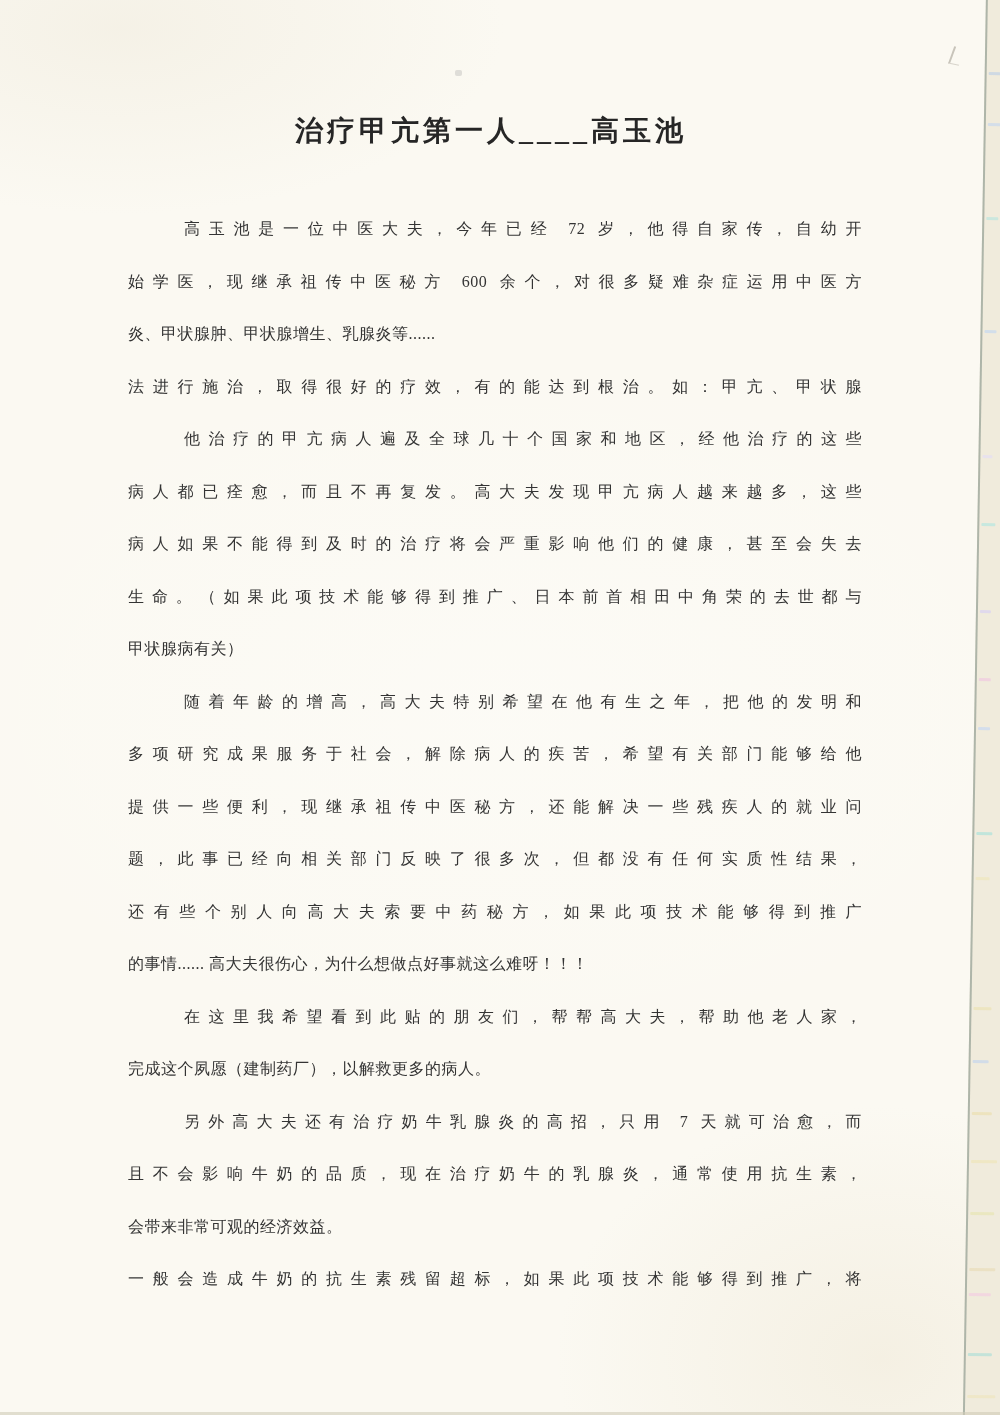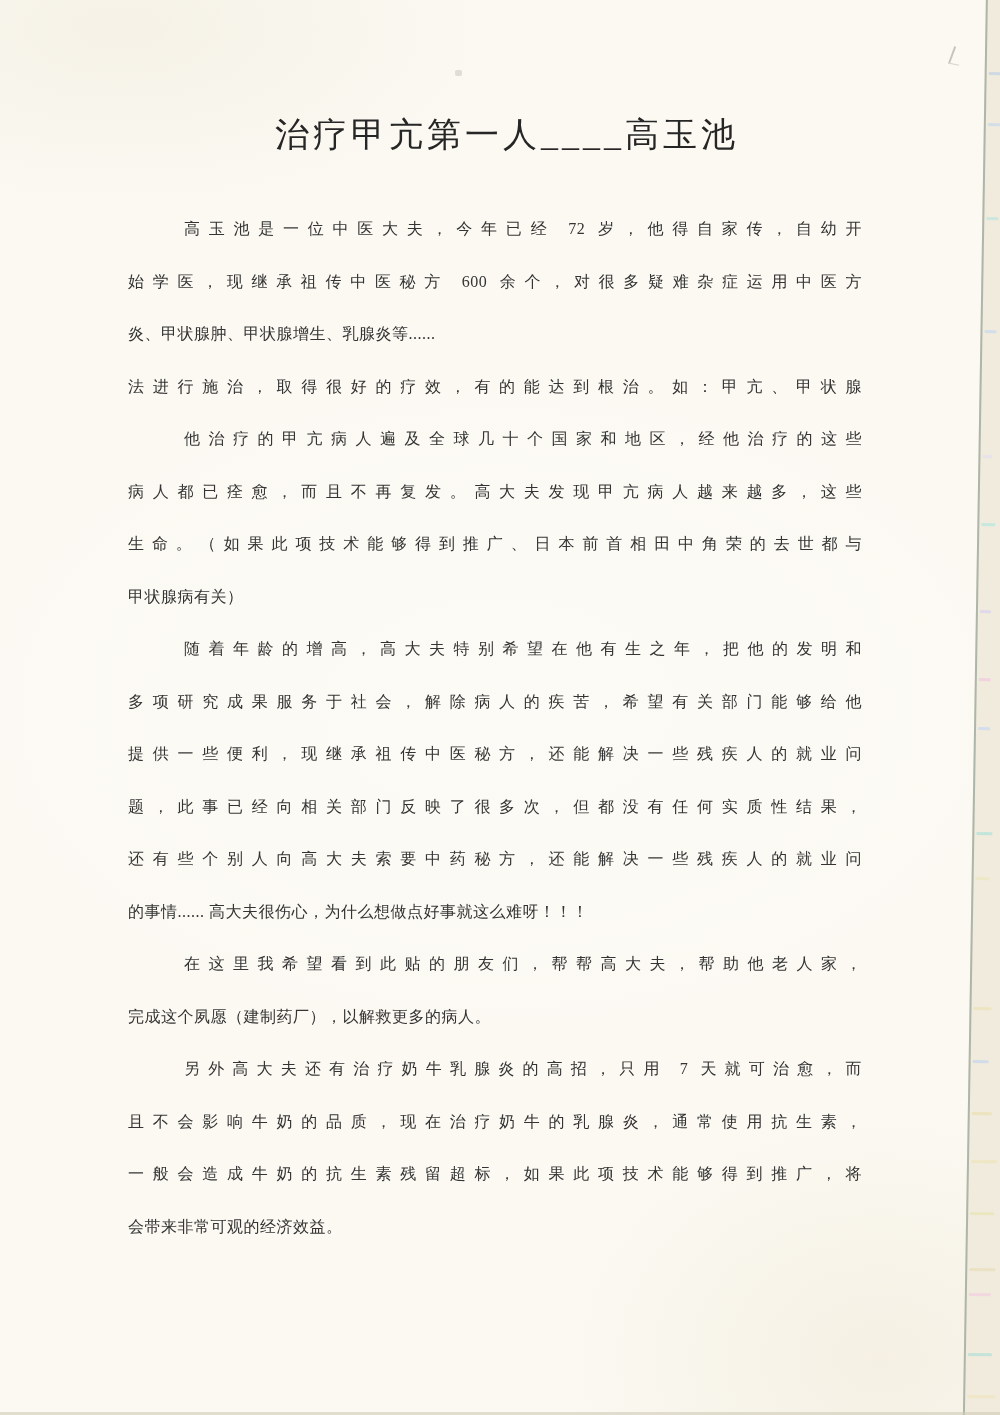--- a/index.html
+++ b/index.html
@@ -17,23 +17,23 @@
   }
   
   .edge-strip{
     position:absolute;left:986px;top:-8px;width:110px;height:1440px;
     transform-origin:top left;transform:rotate(0.93deg);
     background:#f0ebdc;
     border-left:2px solid #aeb5a9;
   }
   .tick{position:absolute;left:2px;height:3px;border-radius:1px;opacity:.85;}
   .title{
-    position:absolute;top:112px;left:17px;width:980px;
+    position:absolute;top:112px;left:1px;width:980px;
     text-align:center;
-    font-size:34px;font-weight:normal;color:#262626;
+    font-size:28px;font-weight:bold;color:#262626;
     letter-spacing:4px;
     white-space:nowrap;
   }
   .doc-body{
     position:absolute;left:128px;top:203px;width:734px;
     color:#343434;
   }
   .line{
     height:52.5px;line-height:52.5px;
     font-size:16px;
@@ -91,31 +91,32 @@
 
   <div class="title">治疗甲亢第一人____高玉池</div>
 
   <div class="doc-body">
       <div class="line indent fill">高玉池是一位中医大夫，今年已经 72 岁，他得自家传，自幼开</div>
       <div class="line fill">始学医，现继承祖传中医秘方 600 余个，对很多疑难杂症运用中医方</div>
       <div class="line">炎、甲状腺肿、甲状腺增生、乳腺炎等......</div>
       <div class="line fill">法进行施治，取得很好的疗效，有的能达到根治。如：甲亢、甲状腺</div>
       <div class="line indent fill">他治疗的甲亢病人遍及全球几十个国家和地区，经他治疗的这些</div>
       <div class="line fill">病人都已痊愈，而且不再复发。高大夫发现甲亢病人越来越多，这些</div>
+      <div class="line fill">病人如果不能得到及时的治疗将会严重影响他们的健康，甚至会失去</div>
       <div class="line fill">生命。（如果此项技术能够得到推广、日本前首相田中角荣的去世都与</div>
       <div class="line">甲状腺病有关）</div>
       <div class="line indent fill">随着年龄的增高，高大夫特别希望在他有生之年，把他的发明和</div>
       <div class="line fill">多项研究成果服务于社会，解除病人的疾苦，希望有关部门能够给他</div>
       <div class="line fill">提供一些便利，现继承祖传中医秘方，还能解决一些残疾人的就业问</div>
       <div class="line fill">题，此事已经向相关部门反映了很多次，但都没有任何实质性结果，</div>
-      <div class="line fill">还有些个别人向高大夫索要中药秘方，还能解决一些残疾人的就业问</div>
+      <div class="line fill">还有些个别人向高大夫索要中药秘方，如果此项技术能够得到推广</div>
       <div class="line">的事情...... 高大夫很伤心，为什么想做点好事就这么难呀！！！</div>
       <div class="line indent fill">在这里我希望看到此贴的朋友们，帮帮高大夫，帮助他老人家，</div>
       <div class="line">完成这个夙愿（建制药厂），以解救更多的病人。</div>
       <div class="line indent fill">另外高大夫还有治疗奶牛乳腺炎的高招，只用 7 天就可治愈，而</div>
       <div class="line fill">且不会影响牛奶的品质，现在治疗奶牛的乳腺炎，通常使用抗生素，</div>
+      <div class="line">会带来非常可观的经济效益。</div>
       <div class="line fill">一般会造成牛奶的抗生素残留超标，如果此项技术能够得到推广，将</div>
-      <div class="line">会带来非常可观的经济效益。</div>
     </div>
 
   <div class="bottom-edge"></div>
 
 </div>
 
 </body></html>

